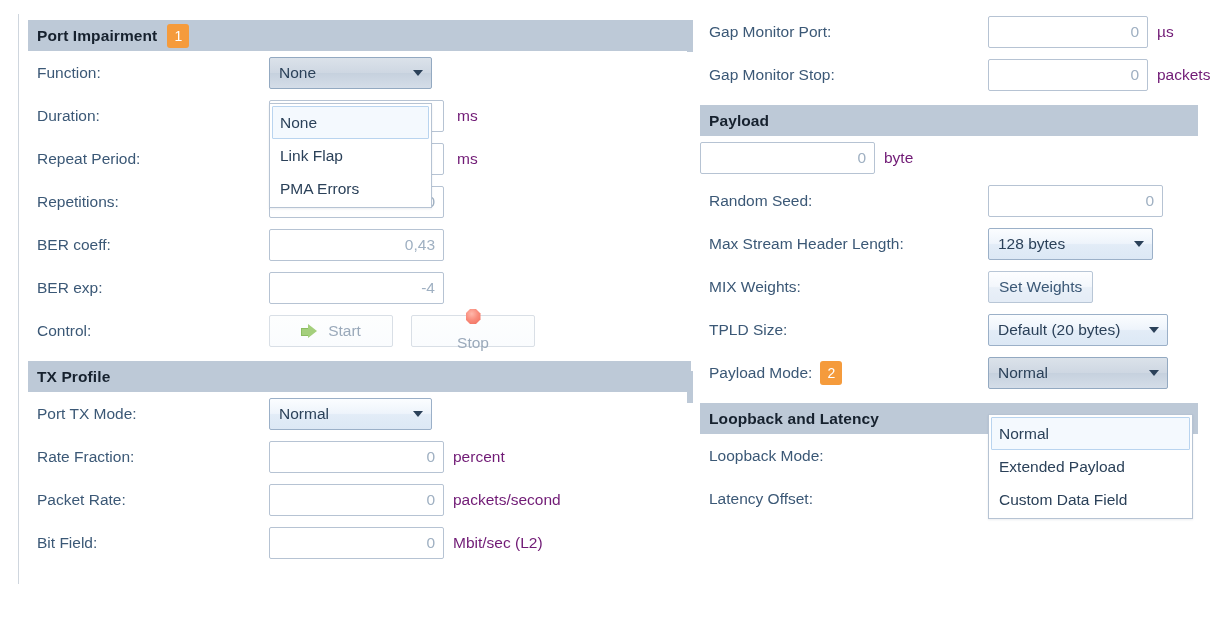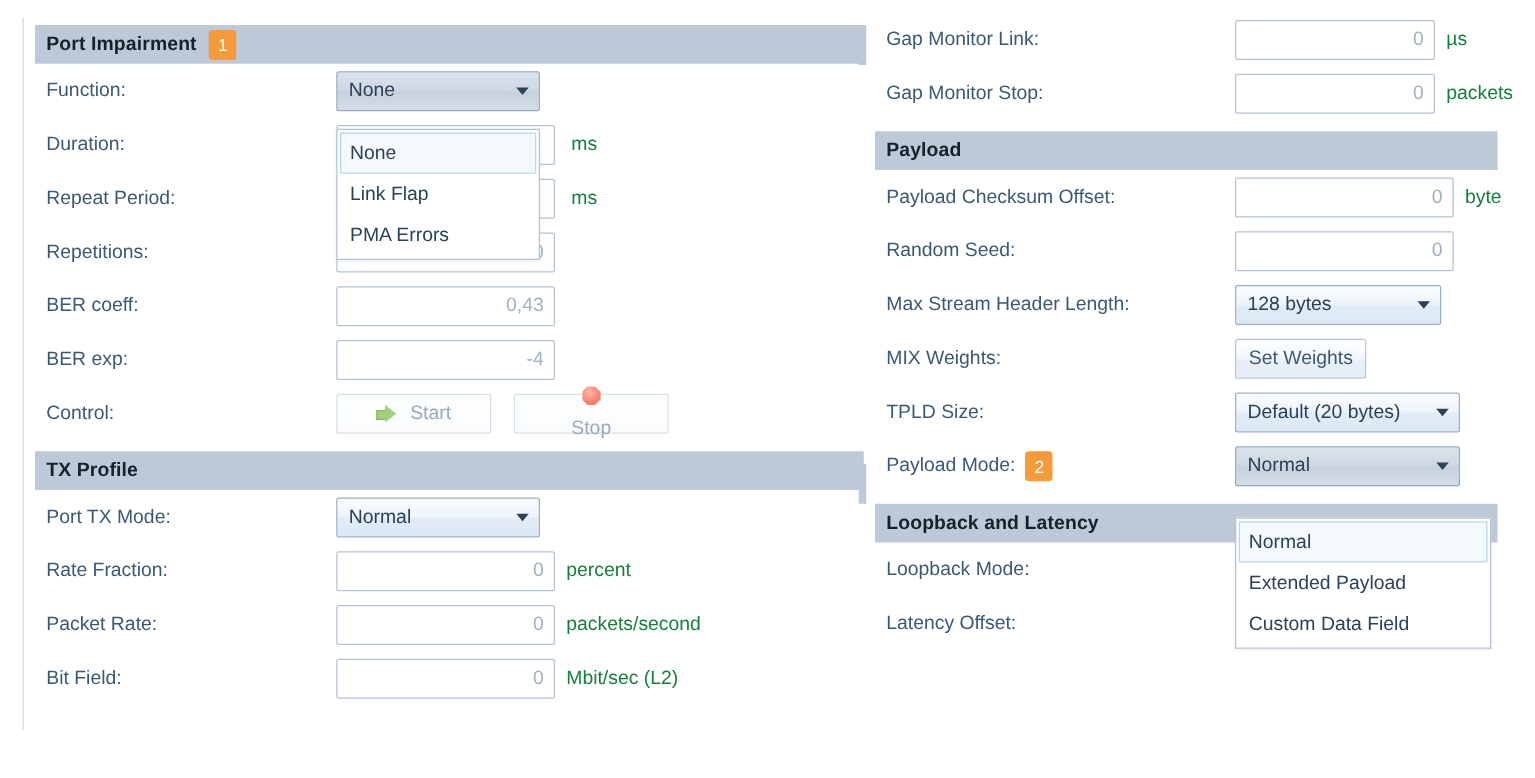--- a/index.html
+++ b/index.html
@@ -86,21 +86,21 @@
     display: flex;
     align-items: center;
   }
   #col-left  .row .lbl { width: 241px; }
   #col-right .row .lbl { width: 288px; }
 
   .field { position: relative; display: flex; align-items: center; }
 
   .unit {
     font-size: 15.5px;
-    color: #15803d;
+    color: #701a75;
     margin-left: 9px;
     white-space: nowrap;
   }
 
   
   .input {
     height: 32px;
     border: 1px solid #b6c3d3;
     background: #ffffff;
     border-radius: 2px;
@@ -338,41 +338,40 @@
       <div class="opt selected">None</div>
       <div class="opt">Link Flap</div>
       <div class="opt">PMA Errors</div>
     </div>
 
   </div>
 
   <div class="column" id="col-right">
 
     <div class="row" style="margin-top:10px;">
-      <div class="lbl">Gap Monitor Link:</div>
+      <div class="lbl">Gap Monitor Port:</div>
       <div class="field">
         <div class="input w160">0</div>
         <span class="unit">µs</span>
       </div>
     </div>
 
     <div class="row">
       <div class="lbl">Gap Monitor Stop:</div>
       <div class="field">
         <div class="input w160">0</div>
         <span class="unit">packets</span>
       </div>
     </div>
 
     <div class="section-header" style="margin-top:9px;">
       <span>Payload</span>
     </div>
 
     <div class="row">
-      <div class="lbl">Payload Checksum Offset:</div>
       <div class="field">
         <div class="input w175">0</div>
         <span class="unit">byte</span>
       </div>
     </div>
 
     <div class="row">
       <div class="lbl">Random Seed:</div>
       <div class="field">
         <div class="input w175">0</div>

